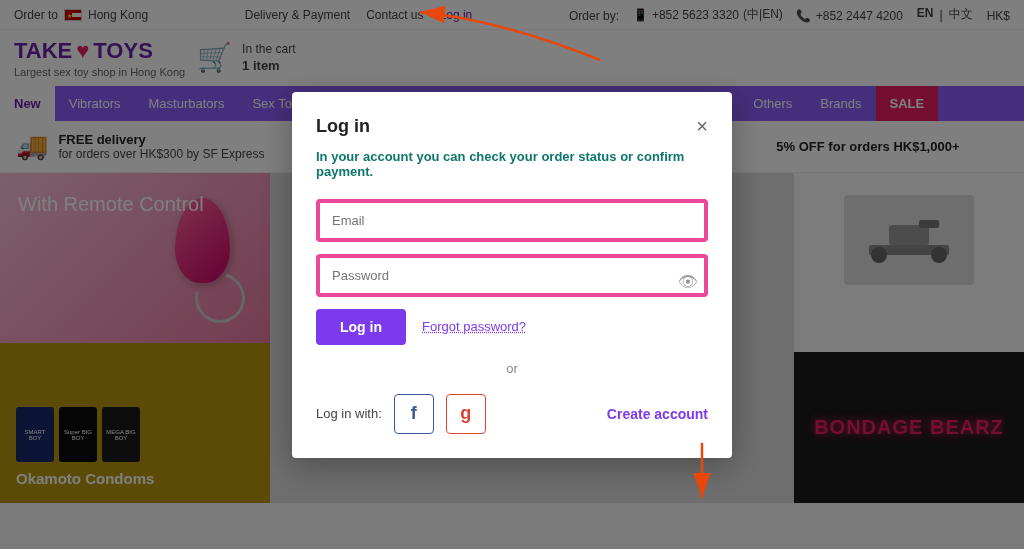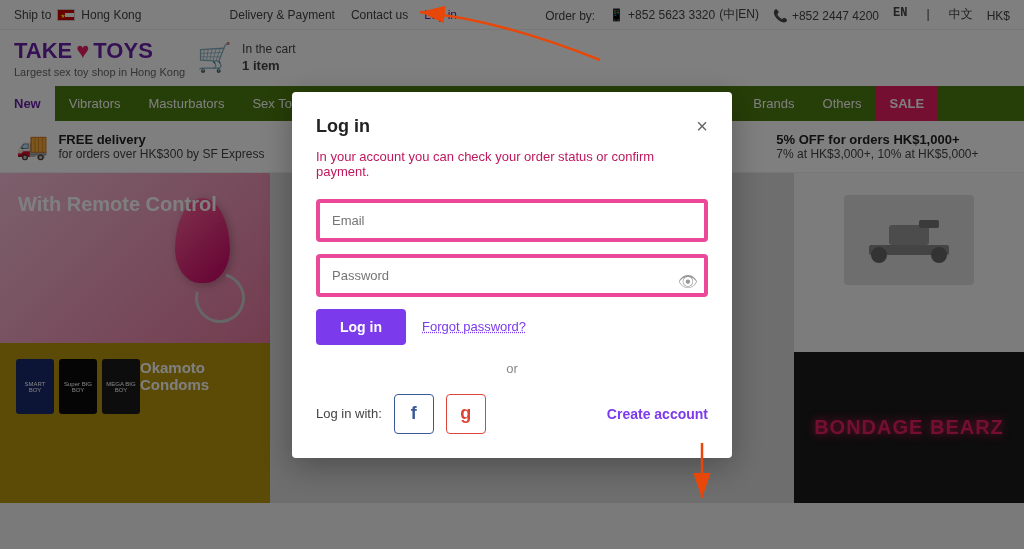--- a/index.html
+++ b/index.html
@@ -13,21 +13,21 @@
       justify-content: space-between;
       padding: 6px 14px;
       border-bottom: 1px solid #eee;
       font-size: 12px;
     }
     .top-bar-left { display: flex; align-items: center; gap: 6px; color: #444; }
     .top-bar-center { display: flex; gap: 16px; }
     .top-bar-center a { color: #444; text-decoration: none; font-size: 12px; }
     .top-bar-right { display: flex; align-items: flex-end; gap: 14px; font-size: 12px; color: #444; }
     .top-bar-right span { display: flex; align-items: center; gap: 4px; }
-    .lang-options { display: flex; gap: 17px; font-family: Liberation Mono, monospace; }
+    .lang-options { display: flex; gap: 6px; }
     .lang-options a { color: #444; text-decoration: none; font-size: 12px; }
 
     
     .header {
       background: #fff;
       display: flex;
       align-items: center;
       padding: 8px 14px;
       gap: 12px;
     }
@@ -77,21 +77,21 @@
       align-items: center;
       gap: 10px;
       min-width: 100px;
     }
     .cart-icon-wrap { font-size: 28px; color: #f59e0b; position: relative; }
     .cart-text { font-size: 12px; color: #444; line-height: 1.4; }
     .cart-text strong { font-size: 13px; }
 
     
     .nav {
-      background: #4d7c0f;
+      background: #8b5cf6;
       display: flex;
       align-items: center;
     }
     .nav a {
       color: #fff;
       text-decoration: none;
       padding: 10px 14px;
       font-size: 13px;
       display: block;
       white-space: nowrap;
@@ -148,21 +148,21 @@
     }
     .modal-title { font-size: 18px; font-weight: bold; color: #222; }
     .modal-close {
       background: none;
       border: none;
       font-size: 20px;
       cursor: pointer;
       color: #666;
       line-height: 1;
     }
-    .modal-desc { color: #be185d; font-size: 13px; margin-bottom: 20px; }
+    .modal-desc { color: #0f766e; font-size: 13px; margin-bottom: 20px; font-weight: bold; }
     .modal input {
       width: 100%;
       border: 4px solid #ec4899;
       border-radius: 4px;
       padding: 10px 12px;
       font-size: 13px;
       margin-bottom: 12px;
       outline: none;
       color: #999;
     }
@@ -247,21 +247,21 @@
     .wa-icon { color: #25d366; }
     .phone-icon { color: #1a73e8; }
   </style>
 </head>
 <body>
 
 <div class="page-wrap">
 
   <div class="top-bar">
     <div class="top-bar-left">
-      <span>Ship to</span>
+      <span>Order to</span>
       <span style="display:inline-block;width:18px;height:12px;background:linear-gradient(#cf0000 33%,#fff 33%,#fff 66%,#cf0000 66%);border:1px solid #ccc;position:relative;">
         <span style="position:absolute;left:0;top:0;width:7px;height:100%;background:#cf0000;"></span>
         <span style="position:absolute;left:2px;top:2px;color:#ff0;font-size:6px;">★</span>
       </span>
       <span>Hong Kong</span>
     </div>
     <div class="top-bar-center">
       <a href="#">Delivery &amp; Payment</a>
       <a href="#">Contact us</a>
       <a href="#" style="color:#6b21a8;">Log in</a>
@@ -307,22 +307,22 @@
   <div class="nav">
     <a class="active" href="#">New</a>
     <a href="#">Vibrators</a>
     <a href="#">Masturbators</a>
     <a href="#">Sex Toys</a>
     <a href="#">Lingerie</a>
     <a href="#">BDSM</a>
     <a href="#">Lubes</a>
     <a href="#">Condoms</a>
     <a href="#">Sexual Enhancers</a>
+    <a href="#">Others</a>
     <a href="#">Brands</a>
-    <a href="#">Others</a>
     <a class="sale" href="#">SALE</a>
   </div>
 
   <div class="promo-bar">
     <div class="promo-item">
       <span class="promo-icon">🚚</span>
       <div class="promo-text">
         <strong>FREE delivery</strong>
         <span>for orders over HK$300 by SF Express</span>
       </div>
@@ -334,41 +334,40 @@
         <span>
           8 <a href="#">sex shops</a>
           <span> and 10,000+ products online</span>
         </span>
       </div>
     </div>
     <div class="promo-item">
       <span class="promo-icon">🏷</span>
       <div class="promo-text">
         <strong>5% OFF for orders HK$1,000+</strong>
-        <span>7% at HK$3,000+, 10% at HK$5,000+</span>
       </div>
     </div>
   </div>
 
   <div style="display:flex; height:330px;">
 
     <div class="left-banners">
 
       <div style="background:linear-gradient(135deg,#f8c0d8,#e879a0);width:270px;height:170px;padding:18px;position:relative;overflow:hidden;">
-        <h2 style="color:#fff;font-size:20px;font-weight:bold;line-height:1.3;z-index:2;position:relative;">With Remote Control</h2>
+        <h2 style="color:#fff;font-size:20px;font-weight:normal;line-height:1.3;z-index:2;position:relative;">With Remote Control</h2>
 
         <div style="position:absolute;right:40px;top:25px;">
           <div style="width:55px;height:85px;background:linear-gradient(135deg,#ff6699,#cc0066);border-radius:50% 50% 45% 45% / 60% 60% 40% 40%;box-shadow:2px 2px 8px rgba(0,0,0,0.25);"></div>
         </div>
         <div style="position:absolute;right:25px;top:100px;">
           <div style="width:50px;height:50px;border:3px solid #ccc;border-radius:50%;border-top-color:transparent;transform:rotate(-30deg);"></div>
         </div>
       </div>
 
-      <div style="background:#b8960c;width:270px;height:160px;padding:16px;position:relative;overflow:hidden;display:flex;flex-direction:row;justify-content:flex-end;">
+      <div style="background:#b8960c;width:270px;height:160px;padding:16px;position:relative;overflow:hidden;display:flex;flex-direction:column;justify-content:flex-end;">
         <div style="display:flex;gap:5px;margin-bottom:8px;">
           <div style="width:38px;height:55px;background:#1a2a6c;border-radius:3px;display:flex;align-items:center;justify-content:center;font-size:6px;color:#fff;text-align:center;padding:2px;">SMART BOY</div>
           <div style="width:38px;height:55px;background:#0a0a0a;border-radius:3px;display:flex;align-items:center;justify-content:center;font-size:6px;color:#fff;text-align:center;padding:2px;">Super BIG BOY</div>
           <div style="width:38px;height:55px;background:#1a1a1a;border-radius:3px;display:flex;align-items:center;justify-content:center;font-size:6px;color:#fff;text-align:center;padding:2px;">MEGA BIG BOY</div>
         </div>
         <h3 style="color:#fff;font-size:15px;font-weight:bold;">Okamoto Condoms</h3>
       </div>
     </div>
 
     <div style="flex:1;background:#f0f0f0;position:relative;">

